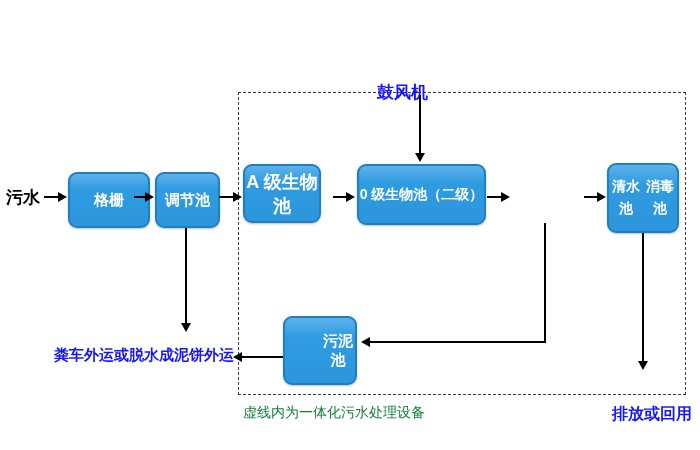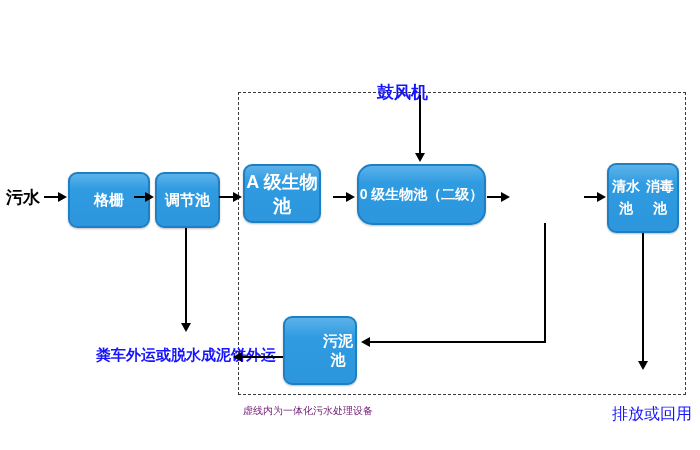--- a/index.html
+++ b/index.html
@@ -21,32 +21,32 @@
     background:linear-gradient(180deg,#5cb2e9 0%,#2f9be1 30%,#2d96dd 100%);
     border:2px solid #1e7fc2;border-radius:9px;
     color:#ffffff;display:flex;align-items:center;justify-content:center;
     text-align:center;font-weight:bold;
     box-shadow:0 1px 2px rgba(0,0,0,0.25);
     box-sizing:border-box;
   }
   .box-grid       {left:68px; top:172px;width:82px; height:56px;font-size:15px;}
   .box-regulating {left:155px;top:172px;width:65px; height:56px;font-size:15px;}
   .box-a-bio      {left:243px;top:164px;width:78px; height:59px;font-size:18px;}
-  .box-o-bio      {left:357px;top:164px;width:129px;height:61px;font-size:14px;border-radius:15px;}
+  .box-o-bio      {left:357px;top:164px;width:129px;height:61px;font-size:14px;}
   .box-sed        {left:512px;top:166px;width:71px; height:57px;font-size:15px;}
   .box-clear      {left:607px;top:163px;width:72px; height:70px;font-size:14px;line-height:1.55;}
   .box-sludge     {left:283px;top:316px;width:74px; height:69px;font-size:15px;padding-left:36px;}
 
   
   .lbl{position:absolute;white-space:nowrap;}
   .lbl-influent {left:6px;  top:186px;font-size:17px;font-weight:bold;color:#000000;}
   .lbl-blower   {left:377px;top:53px; font-size:17px;font-weight:bold;color:#1414ff;margin-top:28px;}
-  .lbl-sludgeout{left:54px; top:346px;font-size:15px;font-weight:bold;color:#1414ff;margin-left:42px;}
-  .lbl-caption  {left:243px;top:404px;font-size:10px;color:#701a75;}
-  .lbl-discharge{left:612px;top:404px;font-size:16px;font-weight:normal;color:#1414ff;}
+  .lbl-sludgeout{left:54px; top:346px;font-size:15px;font-weight:bold;color:#1414ff;}
+  .lbl-caption  {left:243px;top:404px;font-size:14px;color:#15803d;}
+  .lbl-discharge{left:612px;top:404px;font-size:16px;font-weight:bold;color:#1414ff;}
 
   
   .hline{position:absolute;height:2px;background:#000;}
   .vline{position:absolute;width:2px;background:#000;}
   .head-right{position:absolute;width:0;height:0;
     border-top:5px solid transparent;border-bottom:5px solid transparent;border-left:9px solid #000;}
   .head-left{position:absolute;width:0;height:0;
     border-top:5px solid transparent;border-bottom:5px solid transparent;border-right:9px solid #000;}
   .head-down{position:absolute;width:0;height:0;
     border-left:5px solid transparent;border-right:5px solid transparent;border-top:9px solid #000;}

